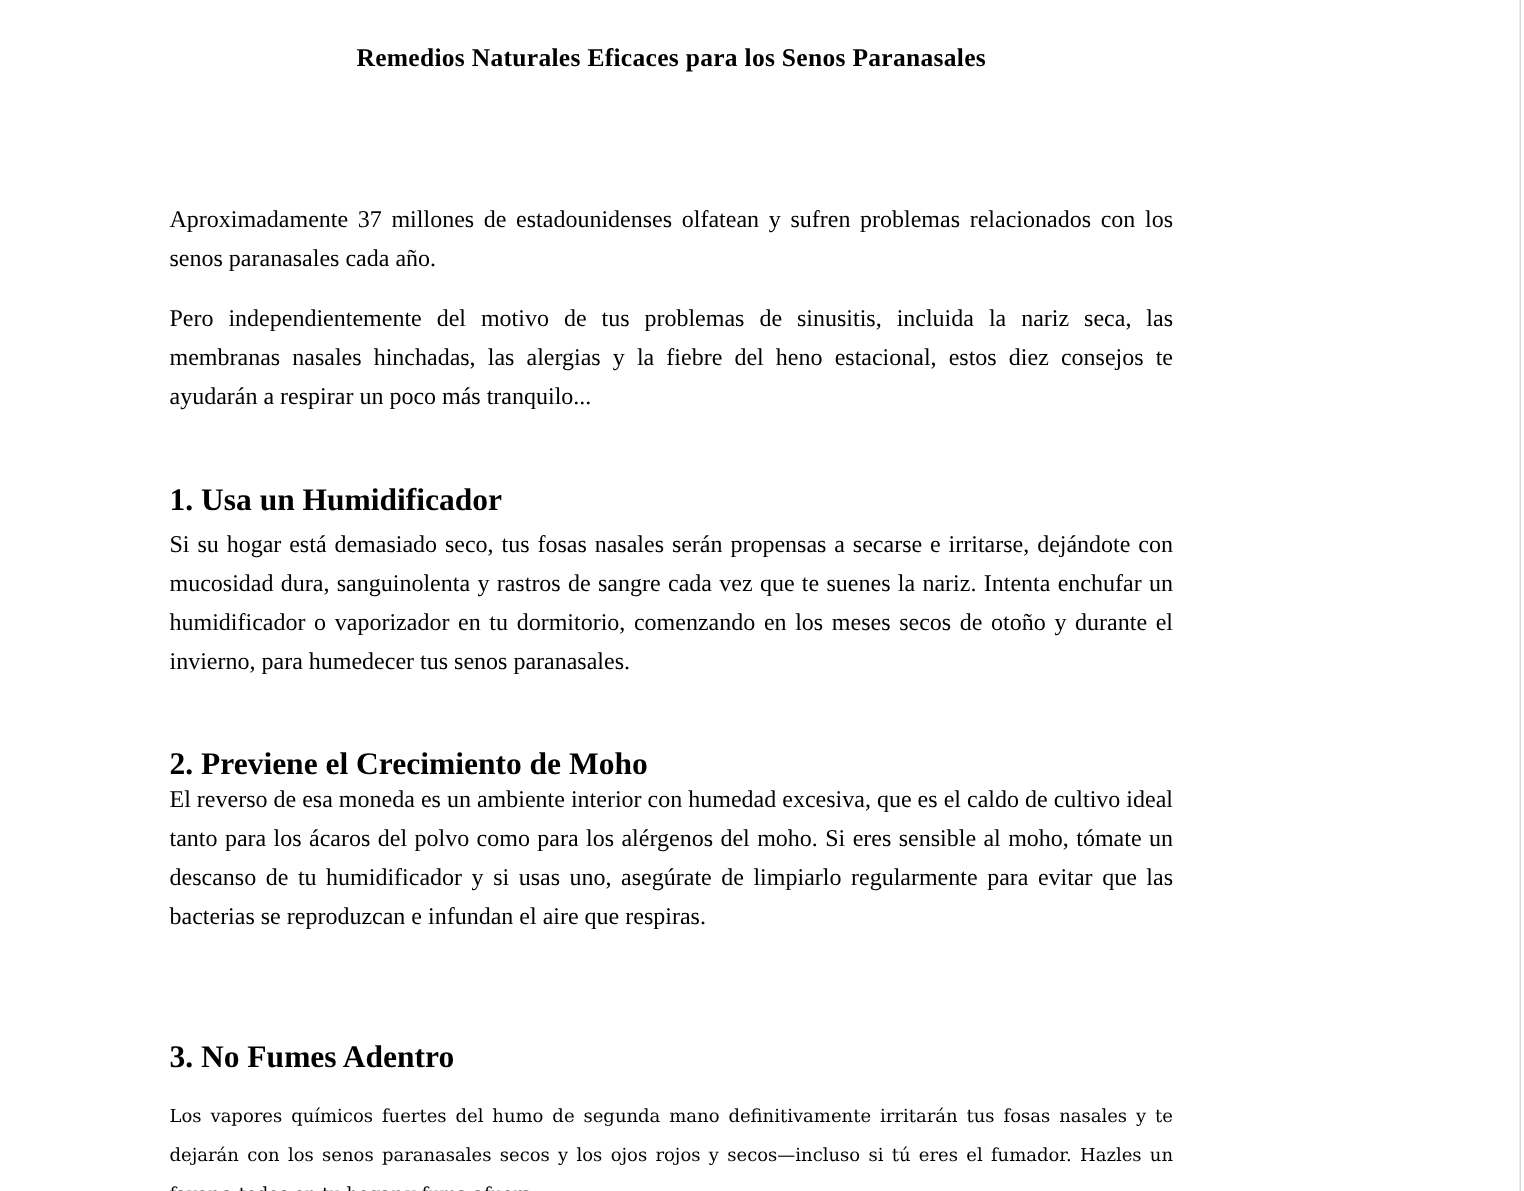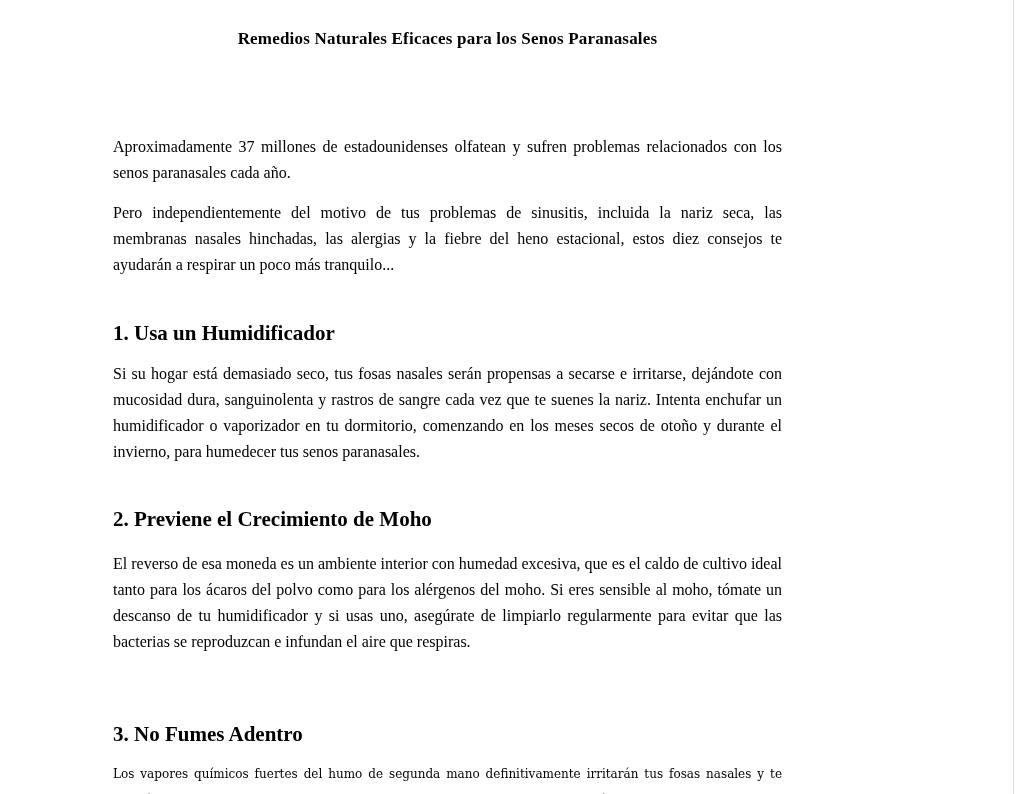--- a/index.html
+++ b/index.html
@@ -38,23 +38,23 @@
     .intro-1 { margin-top: 84px; }
     .intro-2 { margin-top: 14px; }
     .section-heading {
       margin: 0;
       font-size: 21px;
       line-height: 22px;
       font-weight: bold;
       text-align: left;
     }
     .h-1 { margin-top: 44px; }
-    .b-1 { margin-top: 17px; }
+    .b-1 { margin-top: 7px; }
     .h-2 { margin-top: 43px; }
-    .b-2 { margin-top: 21px; }
+    .b-2 { margin-top: 1px; }
     .h-3 { margin-top: 68px; }
     .b-3 { margin-top: 16px; }
     .alt-font {
       font-family: "DejaVu Serif", serif;
       font-size: 12px;
       line-height: 26px;
     }
     .page-edge {
       position: absolute;
       top: 0;

